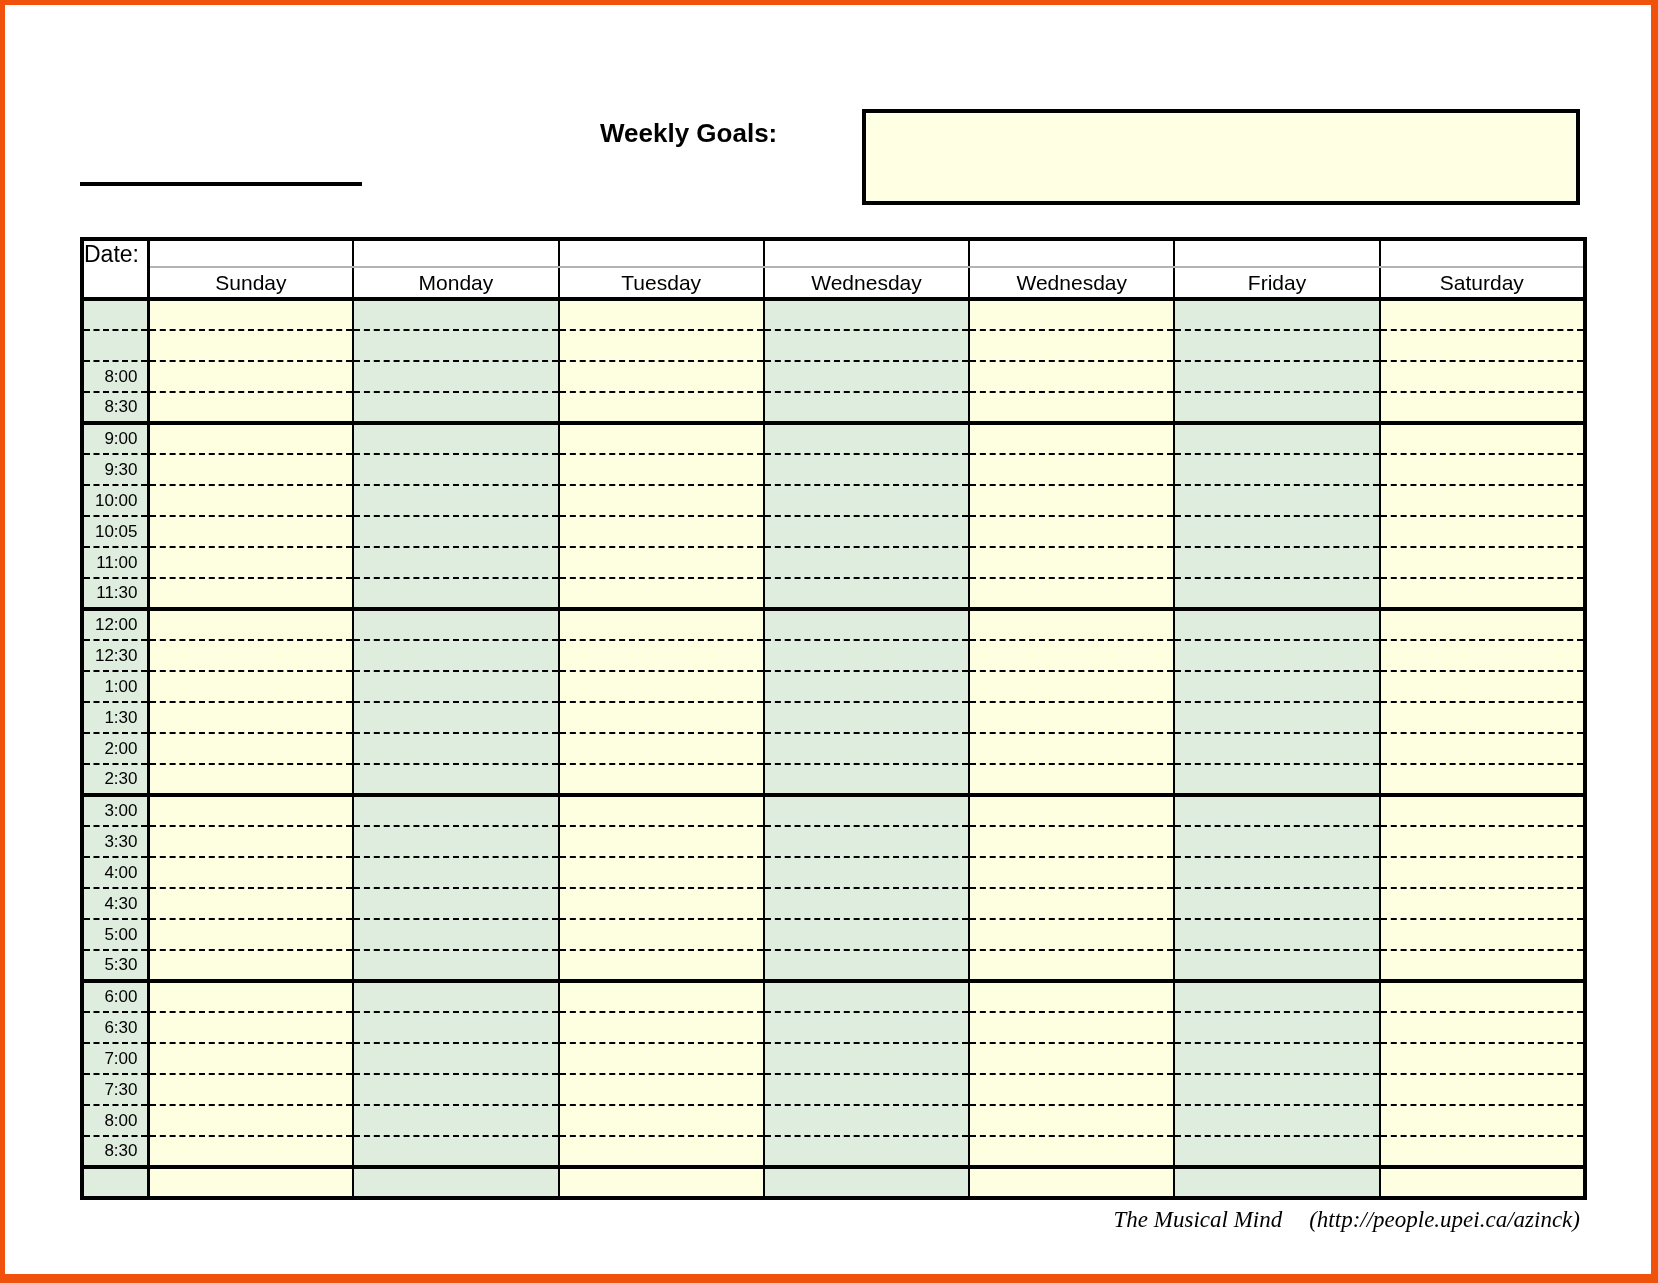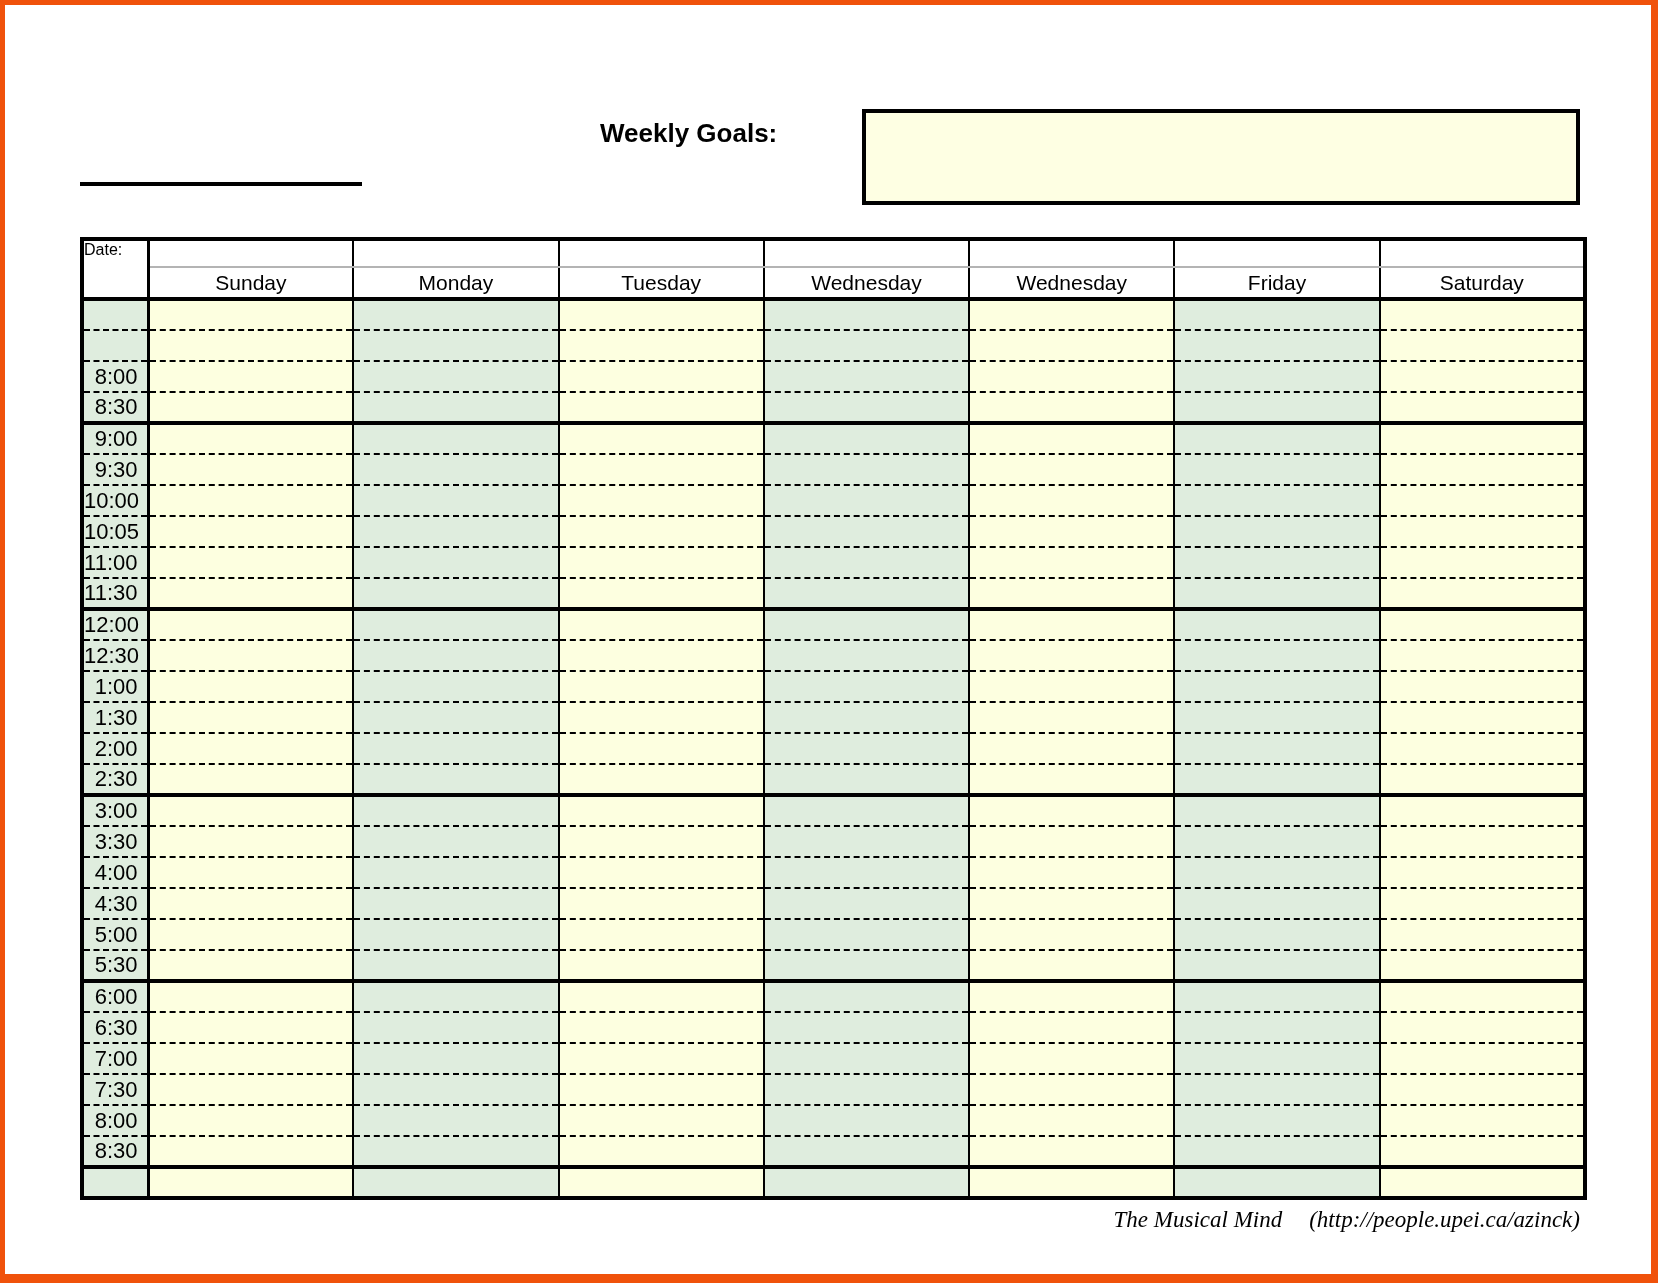--- a/index.html
+++ b/index.html
@@ -33,36 +33,36 @@
     position:absolute;left:80px;top:237px;width:1507px;
     table-layout:fixed;border-collapse:collapse;
     border:4px solid #000;
   }
   .planner th,.planner td{padding:0;margin:0;}
   col.time-col{width:66px;}
   tr.date-row{height:28px;}
   tr.day-row{height:32px;}
   .date-th{
     background:#fff;text-align:left;vertical-align:top;
-    padding:3px 0 0 7px;font-size:16px;font-weight:400;
+    padding:3px 0 0 7px;font-size:23px;font-weight:400;
     border-right:3px solid #000;border-bottom:4px solid #000;
   }
   .date-blank{
     background:#fff;border-left:2px solid #000;
     border-bottom:2px solid #b4b4b4;
   }
   .day-th{
     font-size:21px;font-weight:400;vertical-align:middle;
     border-left:2px solid #000;border-bottom:4px solid #000;
     background:#fff;
   }
   tbody tr{height:31px;}
   td.time{
     background:var(--green,#DFEDDE);
-    font-size:22px;text-align:right;padding-right:9px;
+    font-size:17px;text-align:right;padding-right:9px;
     border-right:3px solid #000;
   }
   td.day{border-left:2px solid #000;}
   td.yellow{background:var(--yellow,#FDFFE0);}
   td.green{background:var(--green,#DFEDDE);}
   tr.r-first > td{border-top:none;}
   tr.r-dash  > td{border-top:2px dashed #000;}
   tr.r-block > td{border-top:4px solid #000;}
   .footer{
     position:absolute;top:1207px;right:78px;

